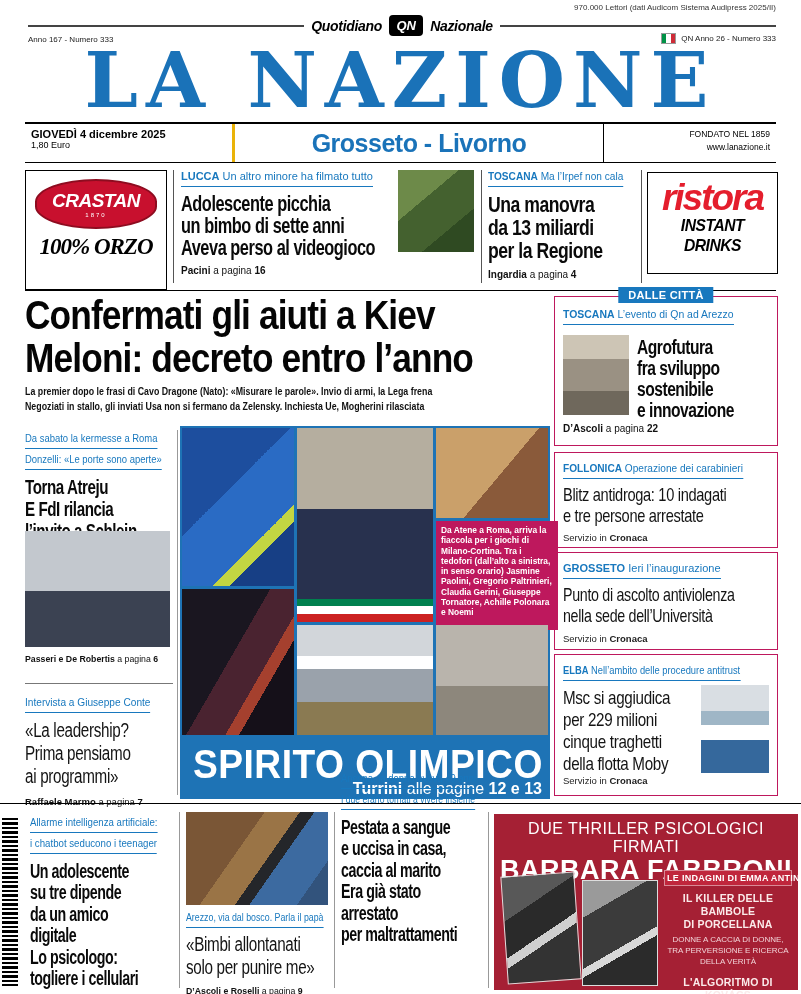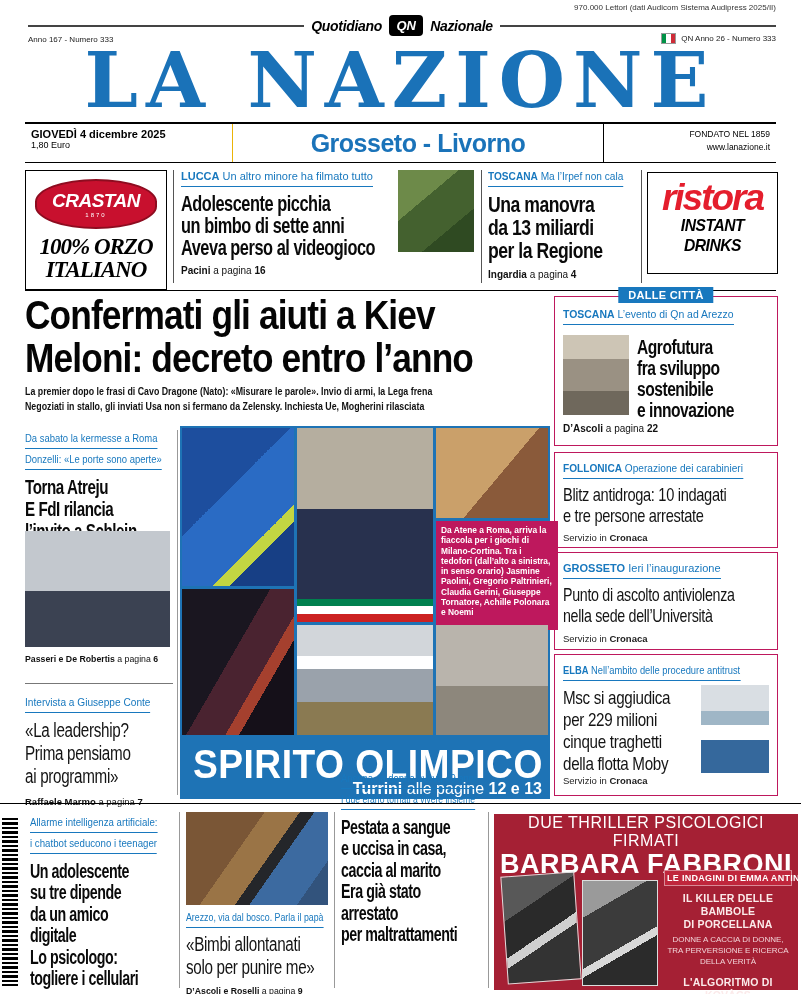--- a/index.html
+++ b/index.html
@@ -15,21 +15,21 @@
   .q-txt{font-size:14px;font-weight:bold;font-style:italic;letter-spacing:-0.3px;}
   .qn-logo{display:inline-flex;align-items:center;justify-content:center;width:34px;height:21px;
            background:#000;border-radius:4px;color:#fff;font-weight:bold;font-style:italic;font-size:13px;}
   .anno{font-size:8px;color:#222;display:flex;align-items:center;gap:5px;}
   .flag{display:inline-block;width:13px;height:9px;border:0.5px solid #999;
         background:linear-gradient(90deg,#009246 0 33%,#fff 33% 66%,#ce2b37 66%);}
   .masthead{font-family:"DejaVu Serif","Liberation Serif",serif;font-weight:bold;color:#1a72b8;
             font-size:76px;letter-spacing:8px;text-align:center;line-height:74px;}
   
   .info-row{display:flex;border-top:2.5px solid #000;border-bottom:1px solid #000;}
-  .cell-left{width:195px;padding:4px 6px;border-right:1px solid #eab308;}
+  .cell-left{width:195px;padding:4px 6px;border-right:3px solid #eab308;}
   .day{font-size:11px;font-weight:bold;}
   .price{font-size:9px;}
   .cell-center{flex:1;display:flex;align-items:center;justify-content:center;
                font-size:25px;font-weight:bold;color:#1a73b9;letter-spacing:-0.5px;}
   .cell-right{width:160px;padding:4px 6px;border-left:1px solid #000;text-align:right;font-size:8.5px;line-height:1.5;}
   
   .hrule{background:#000;height:1px;}
   .vrule{background:#555;width:1px;}
   
   .kick{color:#1878be;font-size:11px;border-bottom:1px solid #1878be;padding-bottom:1px;
@@ -116,21 +116,20 @@
     </div>
   </div>
 
   <div class="abs crastan" style="left:25px;top:170px;width:140px;height:110px">
     <div class="crastan-oval">
       <div class="crastan-name">CRASTAN</div>
       <div class="crastan-year">1870</div>
     </div>
     <div class="crastan-txt">
       <div>100% ORZO</div>
-      <div>ITALIANO</div>
     </div>
   </div>
   <div class="abs vrule" style="left:173px;top:170px;height:113px"></div>
 
   <div class="abs" style="left:181px;top:166px;width:215px">
     <div class="kick"><span class="tag">LUCCA</span> <span>Un altro minore ha filmato tutto</span></div>
     <div class="hl-b nw sx" style="font-size:21.5px;line-height:22px;margin-top:6px;transform:scaleX(.76)">
       <div>Adolescente picchia</div>
       <div>un bimbo di sette anni</div>
       <div>Aveva perso al videogioco</div>
@@ -294,21 +293,21 @@
       <div>caccia al marito</div>
       <div>Era già stato</div>
       <div>arrestato</div>
       <div>per maltrattamenti</div>
     </div>
 
   </div>
   <div class="abs vrule" style="left:488px;top:812px;height:176px;background:#999"></div>
 
   <div class="abs fabbroni" style="left:494px;top:814px;width:304px;height:176px">
-    <div class="fab-top" style="">DUE THRILLER PSICOLOGICI FIRMATI</div>
+    <div class="fab-top" style="margin-top:6px">DUE THRILLER PSICOLOGICI FIRMATI</div>
     <div class="fab-name">BARBARA FABBRONI</div>
     <div class="book" style="left:10px;top:60px;width:72px;height:106px;transform:rotate(-4deg);background:linear-gradient(150deg,#585858 0 30%,#2a2a2a 30% 55%,#cfcfcf 55% 62%,#333 62%)"></div>
     <div class="book" style="left:88px;top:66px;width:74px;height:104px;background:linear-gradient(150deg,#9a9a9a 0 25%,#3b3b3b 25% 60%,#d8d8d8 60% 66%,#2b2b2b 66%)"></div>
     <div class="abs" style="left:170px;top:56px;width:128px">
       <div class="fab-bar">LE INDAGINI DI EMMA ANTINORI</div>
       <div class="fab-t" style="margin-top:6px">
         <div>IL KILLER DELLE BAMBOLE</div>
         <div>DI PORCELLANA</div>
       </div>
       <div class="fab-x" style="margin-top:4px">DONNE A CACCIA DI DONNE, TRA PERVERSIONE E RICERCA DELLA VERITÀ</div>

